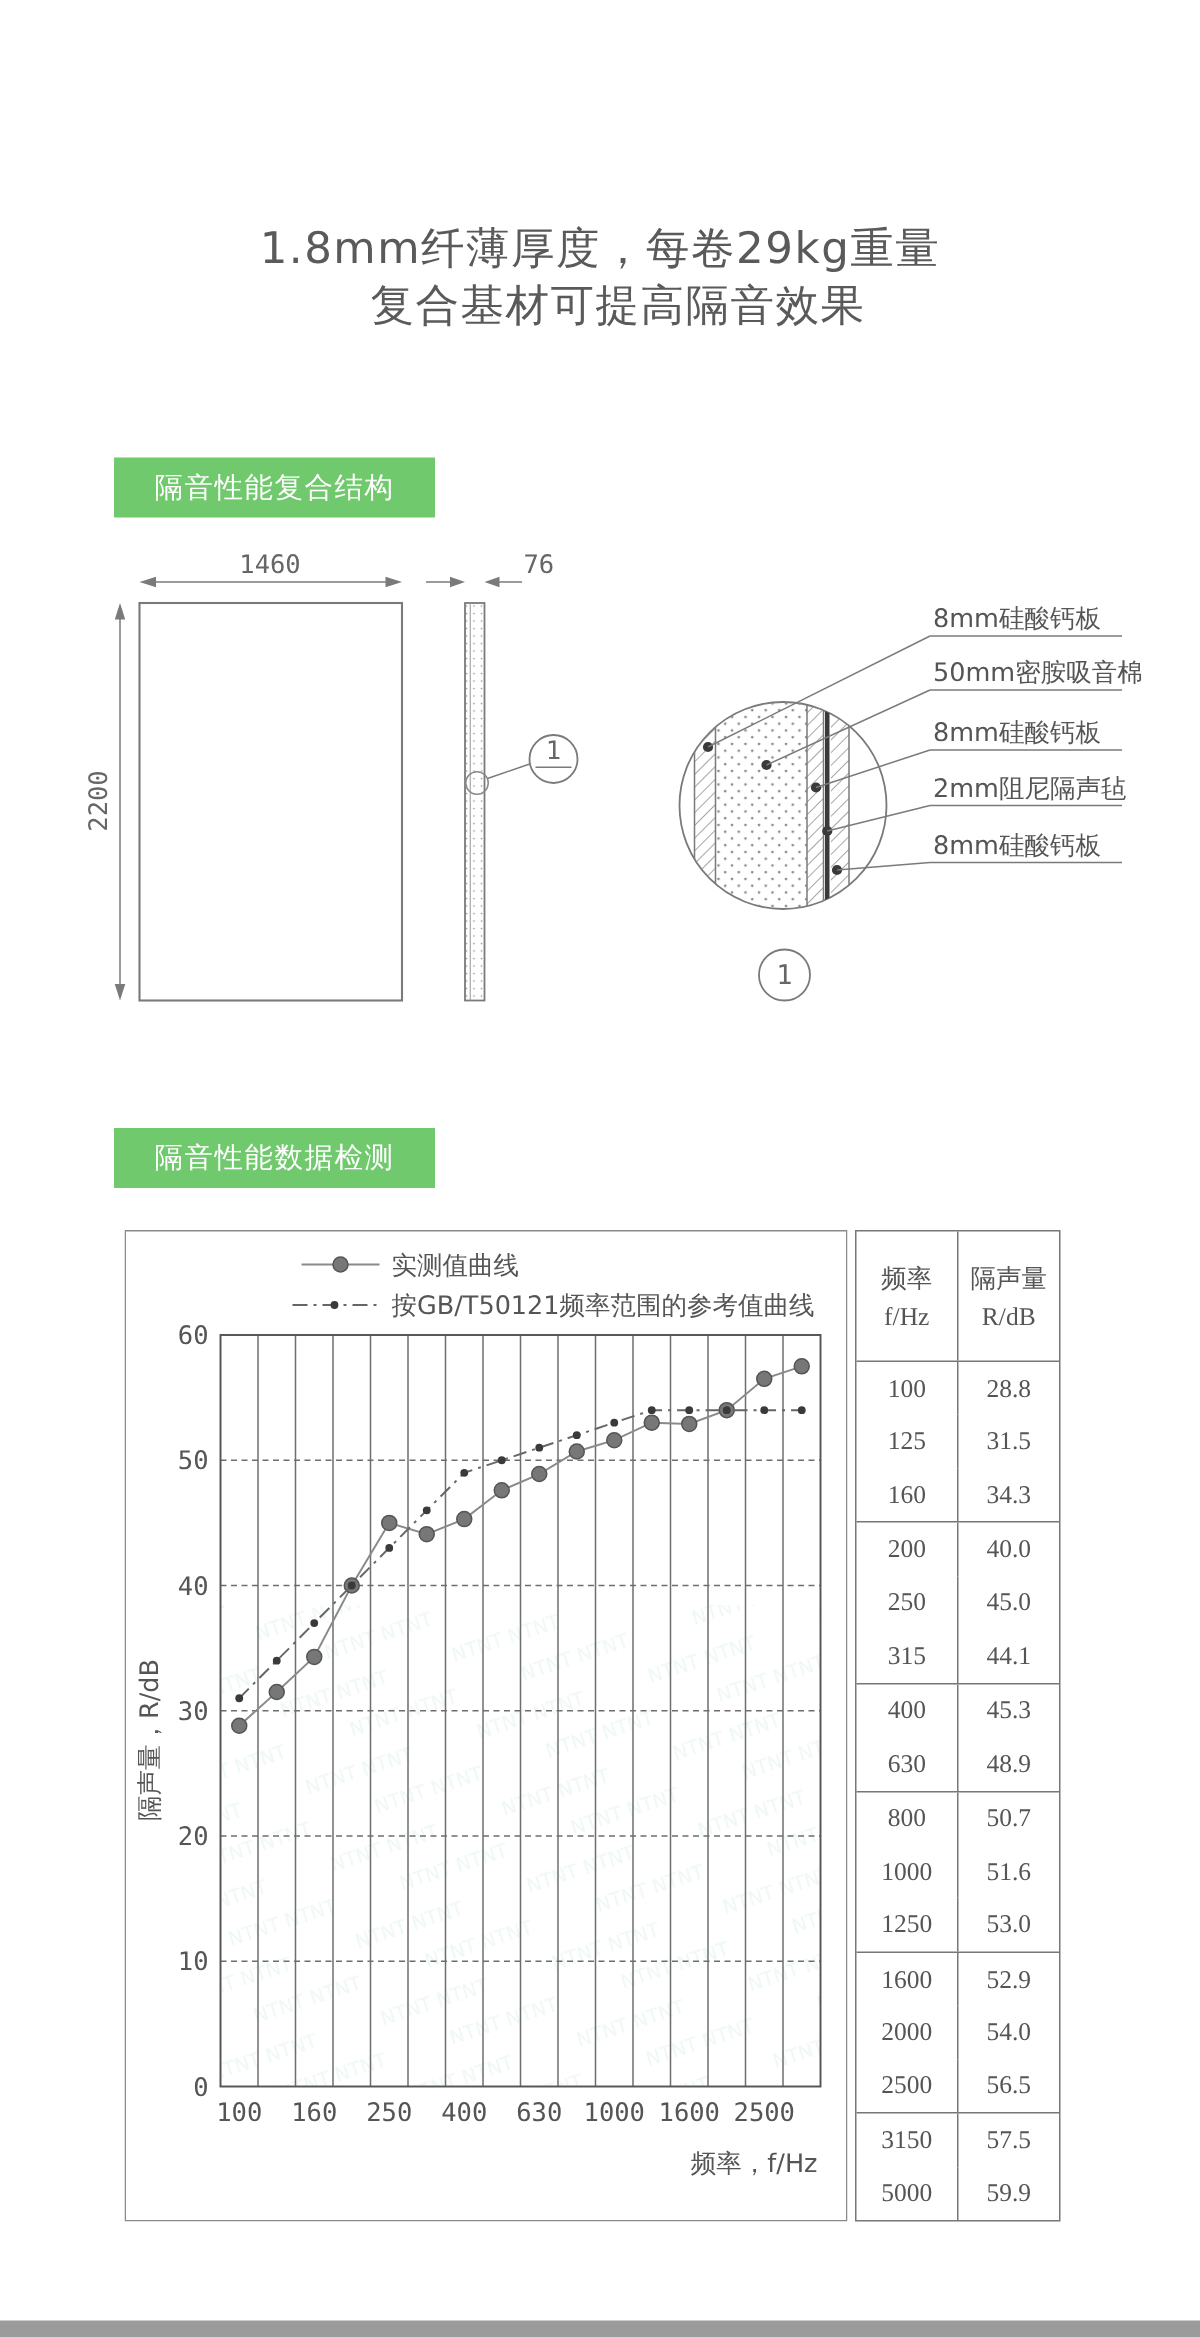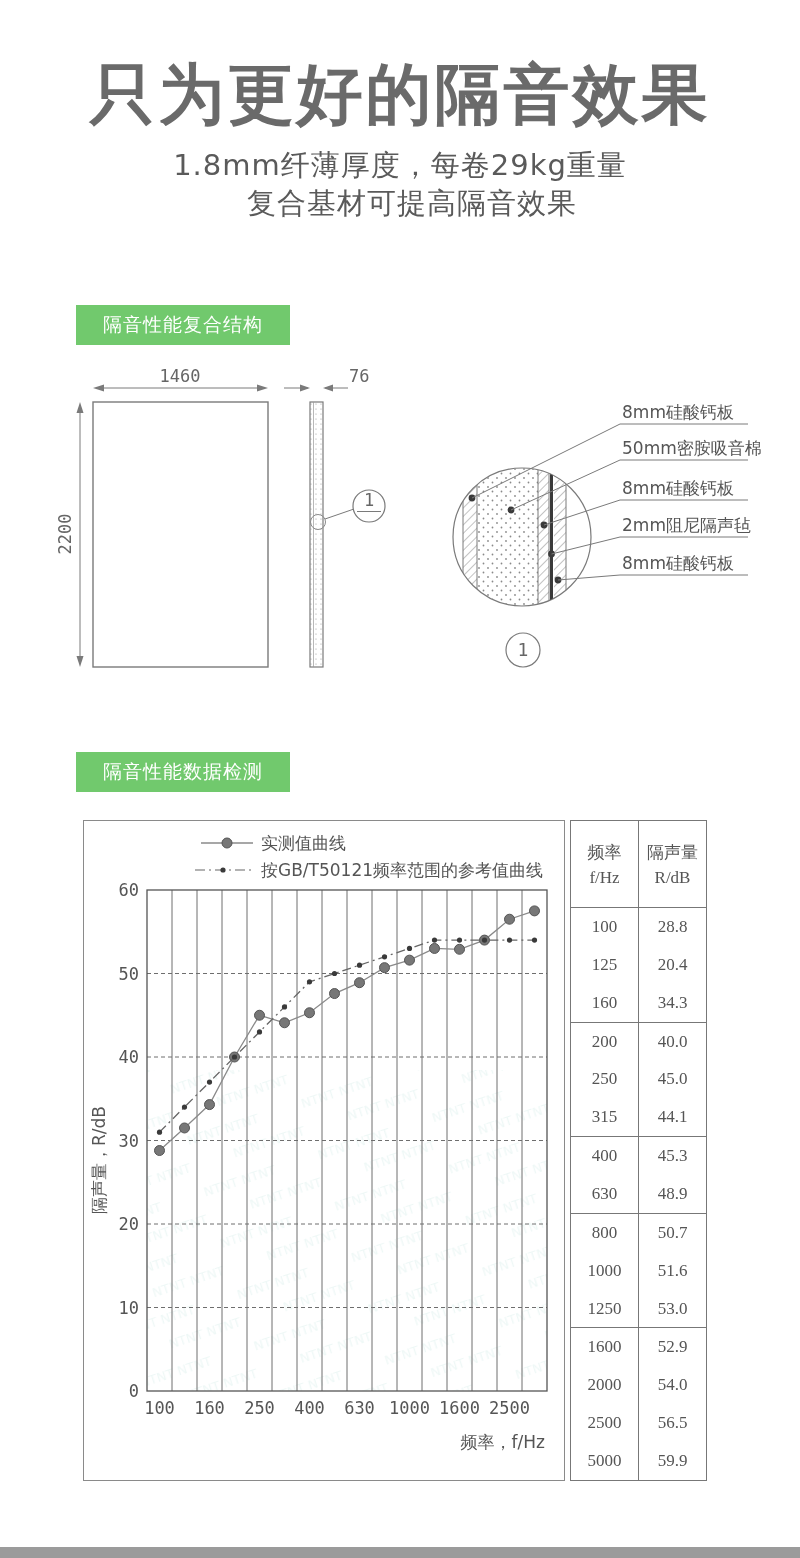--- a/index.html
+++ b/index.html
@@ -32,21 +32,20 @@
   .t-head .zh{font-size:17px;}
   .t-head .unit{font-family:"Liberation Serif","DejaVu Serif",serif;font-size:17px;}
   .t-num{font-family:"Liberation Serif","DejaVu Serif",serif;font-size:17px;}
   .bottom-bar{position:absolute;left:0;top:1547px;width:800px;height:11px;background:#9b9b9b;}
 </style>
 </head>
 <body>
 
 <div class="page">
 
-  <div class="page-title">只为更好的隔音效果</div>
   <div class="subtitle line1">1.8mm纤薄厚度，每卷29kg重量</div>
   <div class="subtitle line2">复合基材可提高隔音效果</div>
 
   <div class="section-label first">隔音性能复合结构</div>
 
   <svg id="drawing-svg" width="800" height="335" viewBox="0 0 800 335">
     <defs>
       <pattern id="hatch" width="6" height="6" patternUnits="userSpaceOnUse" patternTransform="rotate(45)">
         <line x1="0" y1="0" x2="0" y2="6" stroke="#888" stroke-width="1"></line>
       </pattern>
@@ -253,21 +252,21 @@
         <span class="unit">R/dB</span>
       </div>
     </div>
     <div class="t-rows" id="t-rows">
         <div class="t-row">
           <div class="t-c1 t-num">100</div>
           <div class="t-c2 t-num">28.8</div>
         </div>
         <div class="t-row">
           <div class="t-c1 t-num">125</div>
-          <div class="t-c2 t-num">20.4</div>
+          <div class="t-c2 t-num">31.5</div>
         </div>
         <div class="t-row">
           <div class="t-c1 t-num">160</div>
           <div class="t-c2 t-num">34.3</div>
         </div>
         <div class="t-row sep">
           <div class="t-c1 t-num">200</div>
           <div class="t-c2 t-num">40.0</div>
         </div>
         <div class="t-row">
@@ -303,20 +302,24 @@
           <div class="t-c2 t-num">52.9</div>
         </div>
         <div class="t-row">
           <div class="t-c1 t-num">2000</div>
           <div class="t-c2 t-num">54.0</div>
         </div>
         <div class="t-row">
           <div class="t-c1 t-num">2500</div>
           <div class="t-c2 t-num">56.5</div>
         </div>
+        <div class="t-row sep">
+          <div class="t-c1 t-num">3150</div>
+          <div class="t-c2 t-num">57.5</div>
+        </div>
         <div class="t-row">
           <div class="t-c1 t-num">5000</div>
           <div class="t-c2 t-num">59.9</div>
         </div>
       </div>
   </div>
 
   <div class="bottom-bar"></div>
 </div>
 

